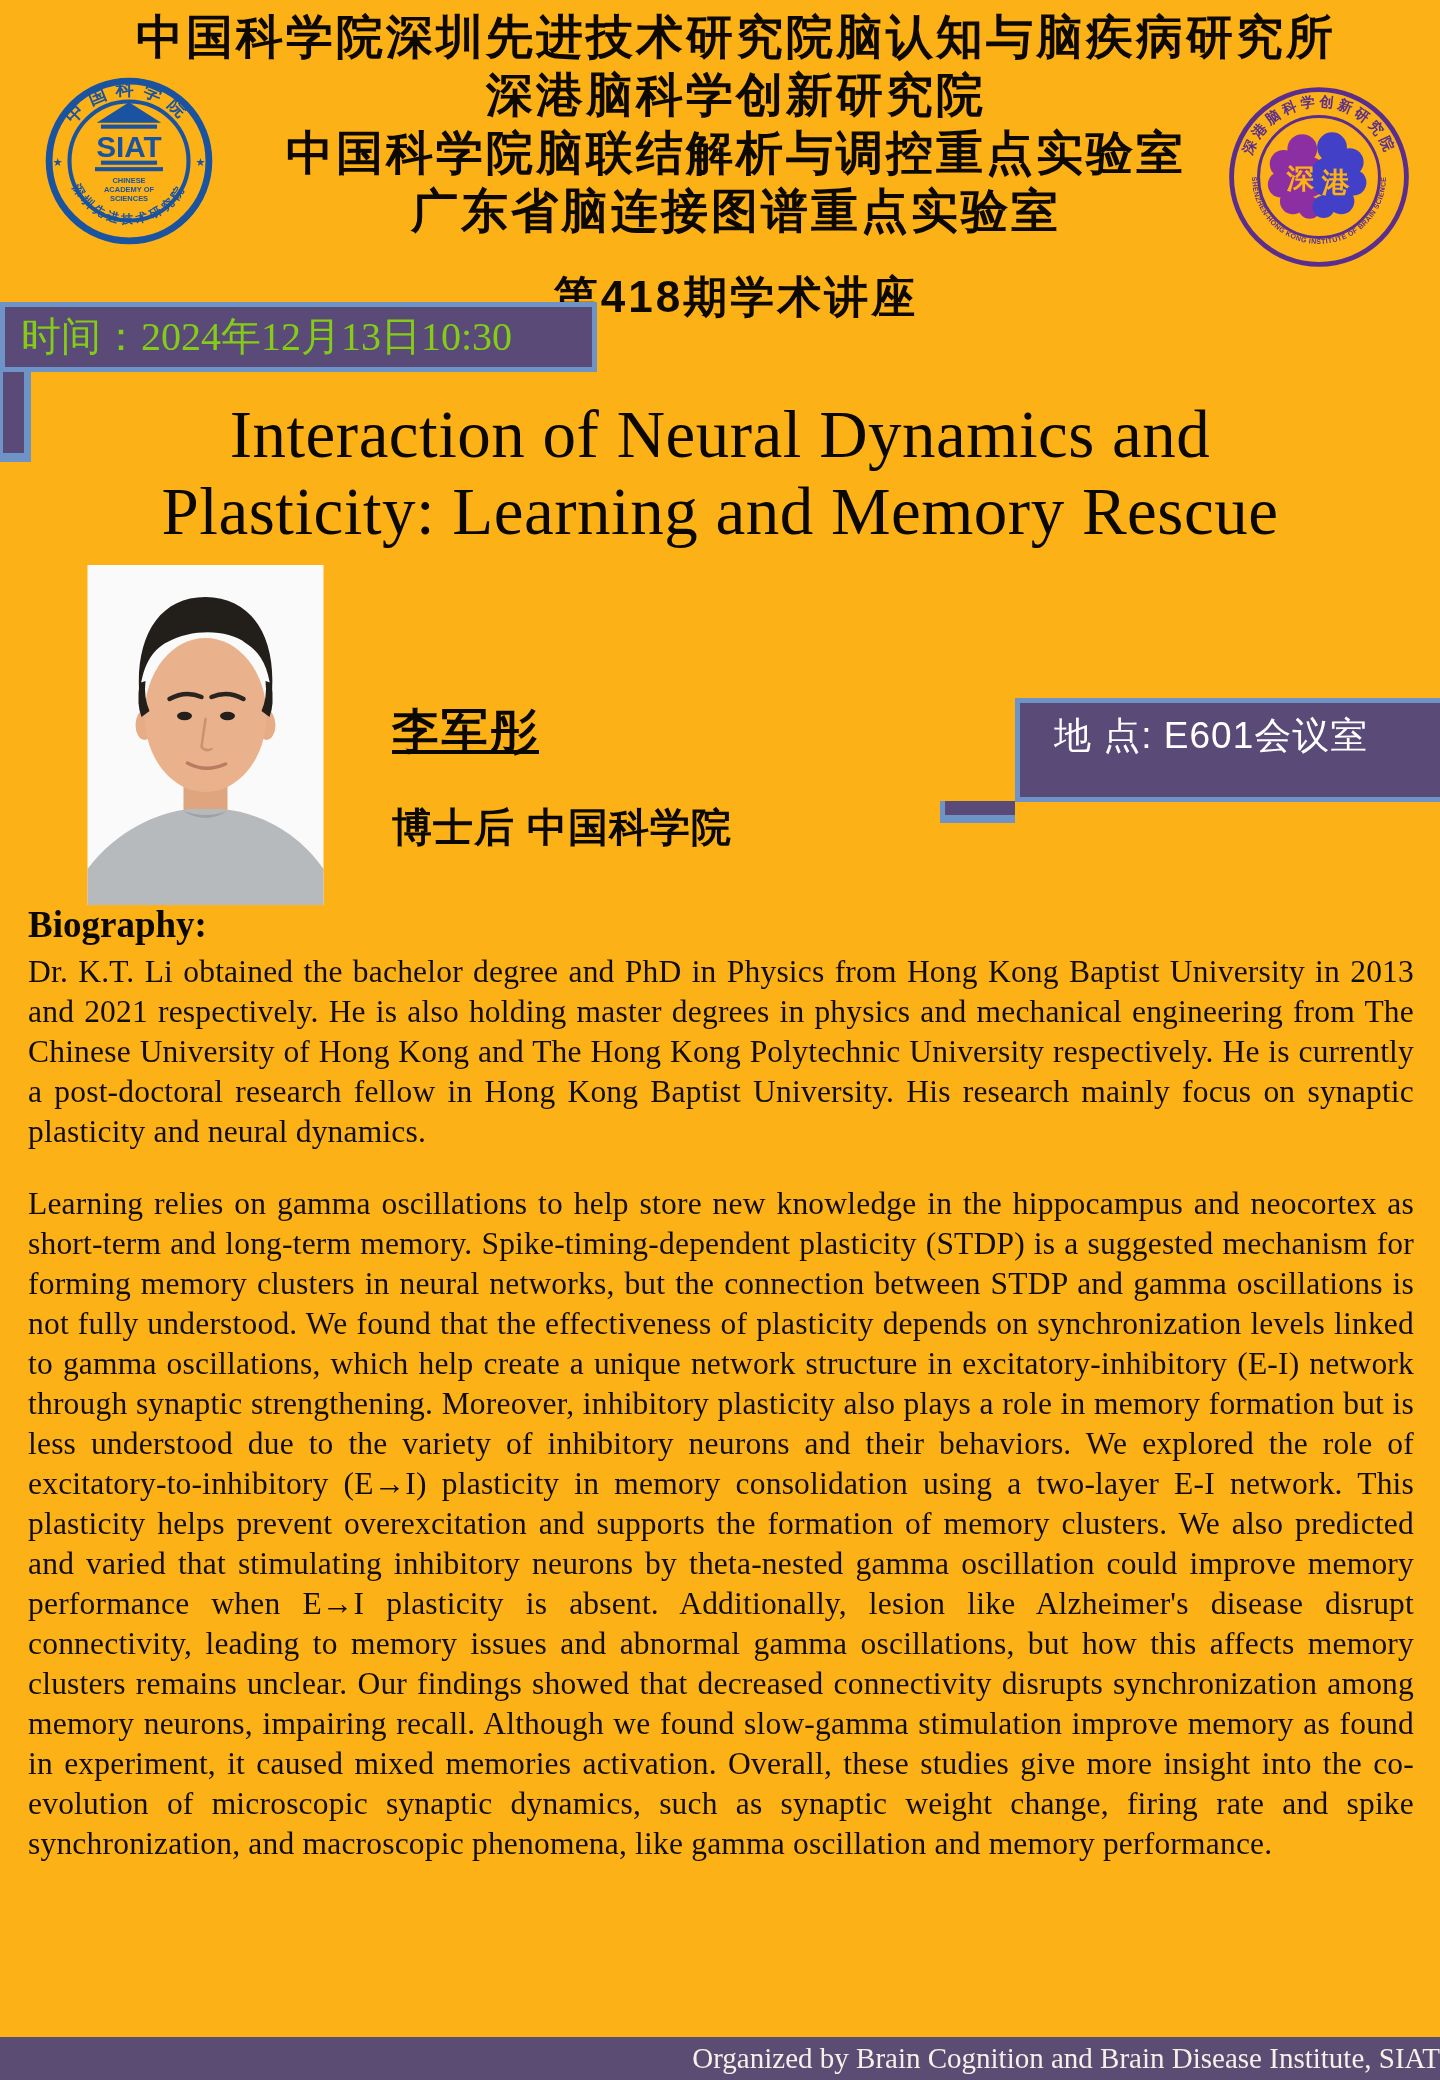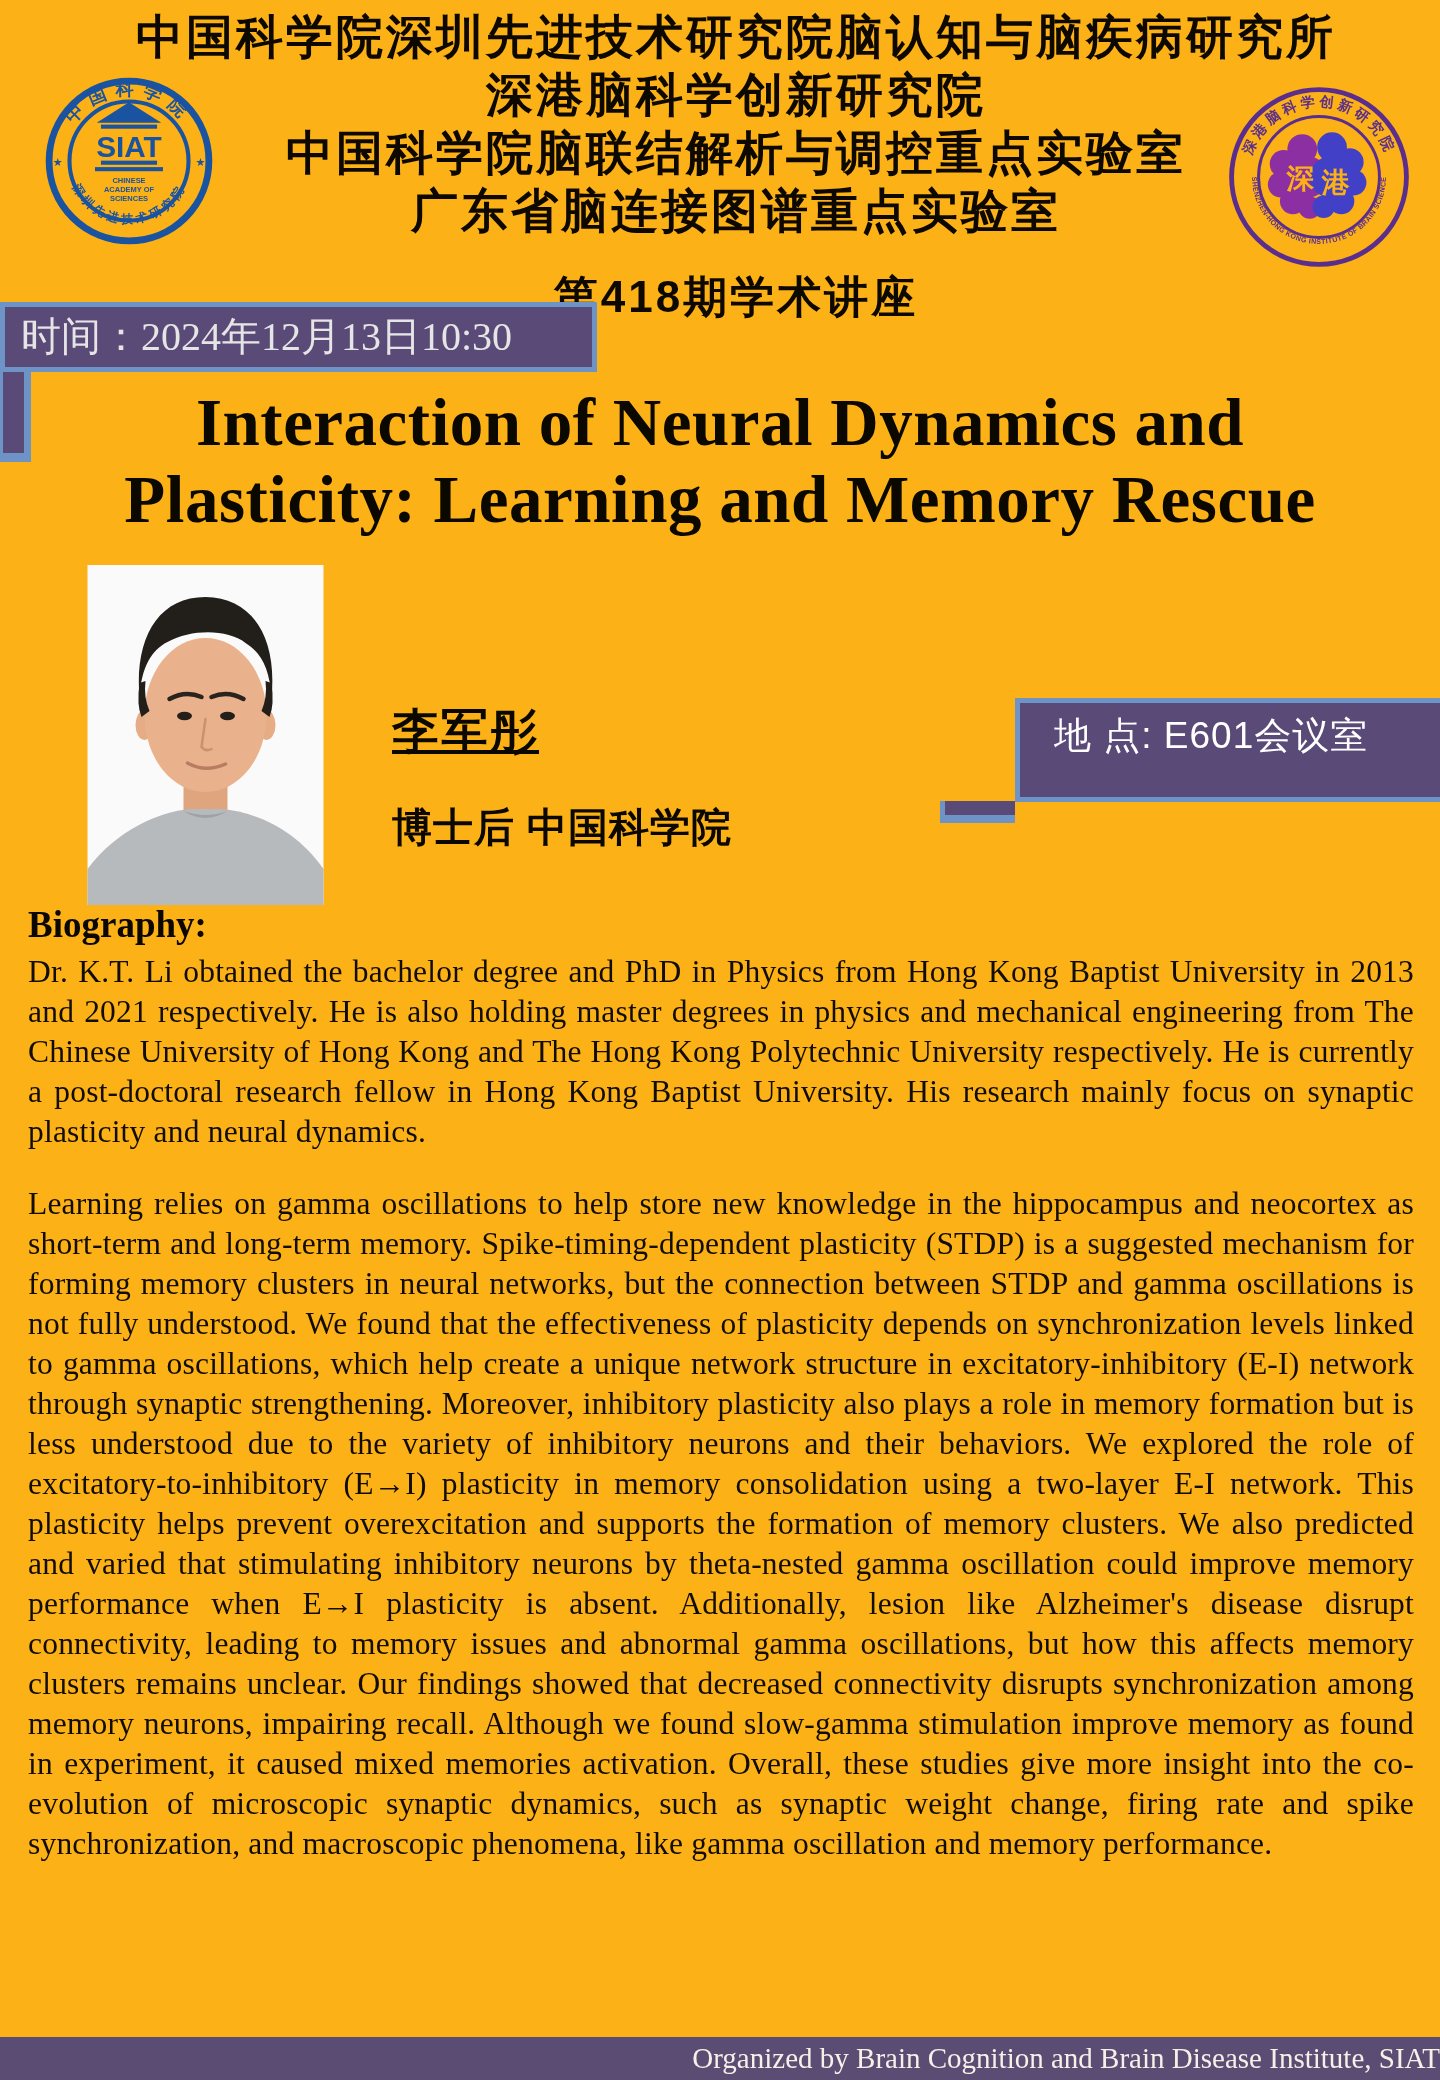--- a/index.html
+++ b/index.html
@@ -13,26 +13,26 @@
   .header{position:absolute;top:8px;left:0;right:0;text-align:center;
     font-family:"Liberation Sans","DejaVu Sans",sans-serif;font-weight:900;color:#0D0900;padding-left:32px;}
   .h-line{height:58px;line-height:58px;font-size:47px;letter-spacing:3px;white-space:nowrap;}
   .h-line.h5{font-size:44px;margin-top:28px;}
   
   .logo-siat{position:absolute;left:44px;top:76px;width:170px;height:170px;}
   .logo-brain{position:absolute;left:1226px;top:84px;width:186px;height:186px;}
   
   .time-banner{position:absolute;left:0;top:302px;width:597px;height:70px;box-sizing:border-box;
     background:#5A4A78;border:5px solid #6E93C6;
-    color:#e5e5e5;font-size:40px;line-height:59px;padding-left:16px;white-space:nowrap;}
+    color:#84cc16;font-size:40px;line-height:59px;padding-left:16px;white-space:nowrap;}
   .time-tail{position:absolute;left:0;top:372px;width:31px;height:90px;box-sizing:border-box;
     background:#5A4A78;border-left:3px solid #6E93C6;border-right:7px solid #6E93C6;border-bottom:9px solid #6E93C6;}
   
-  .title{position:absolute;top:384px;left:0;right:0;margin:0;text-align:center;
-    font-size:67px;line-height:77px;font-weight:700;letter-spacing:0.5px;color:#0B0800;}
+  .title{position:absolute;top:396px;left:0;right:0;margin:0;text-align:center;
+    font-size:67px;line-height:77px;font-weight:400;letter-spacing:0.5px;color:#0B0800;}
   .title span{display:block;}
   
   .photo{position:absolute;left:87px;top:565px;width:237px;height:340px;}
   .speaker-name{position:absolute;left:392px;top:700px;
     font-family:"Liberation Sans","DejaVu Sans",sans-serif;font-weight:900;font-size:47px;color:#0B0800;letter-spacing:2px;text-decoration:underline;}
   .speaker-affiliation{position:absolute;left:392px;top:800px;
     font-family:"Liberation Sans","DejaVu Sans",sans-serif;font-weight:800;font-size:40px;color:#0B0800;letter-spacing:1px;}
   
   .venue-box{position:absolute;left:1015px;top:698px;width:425px;height:104px;box-sizing:border-box;
     background:#5A4A78;border:5px solid #6E93C6;border-right:none;

